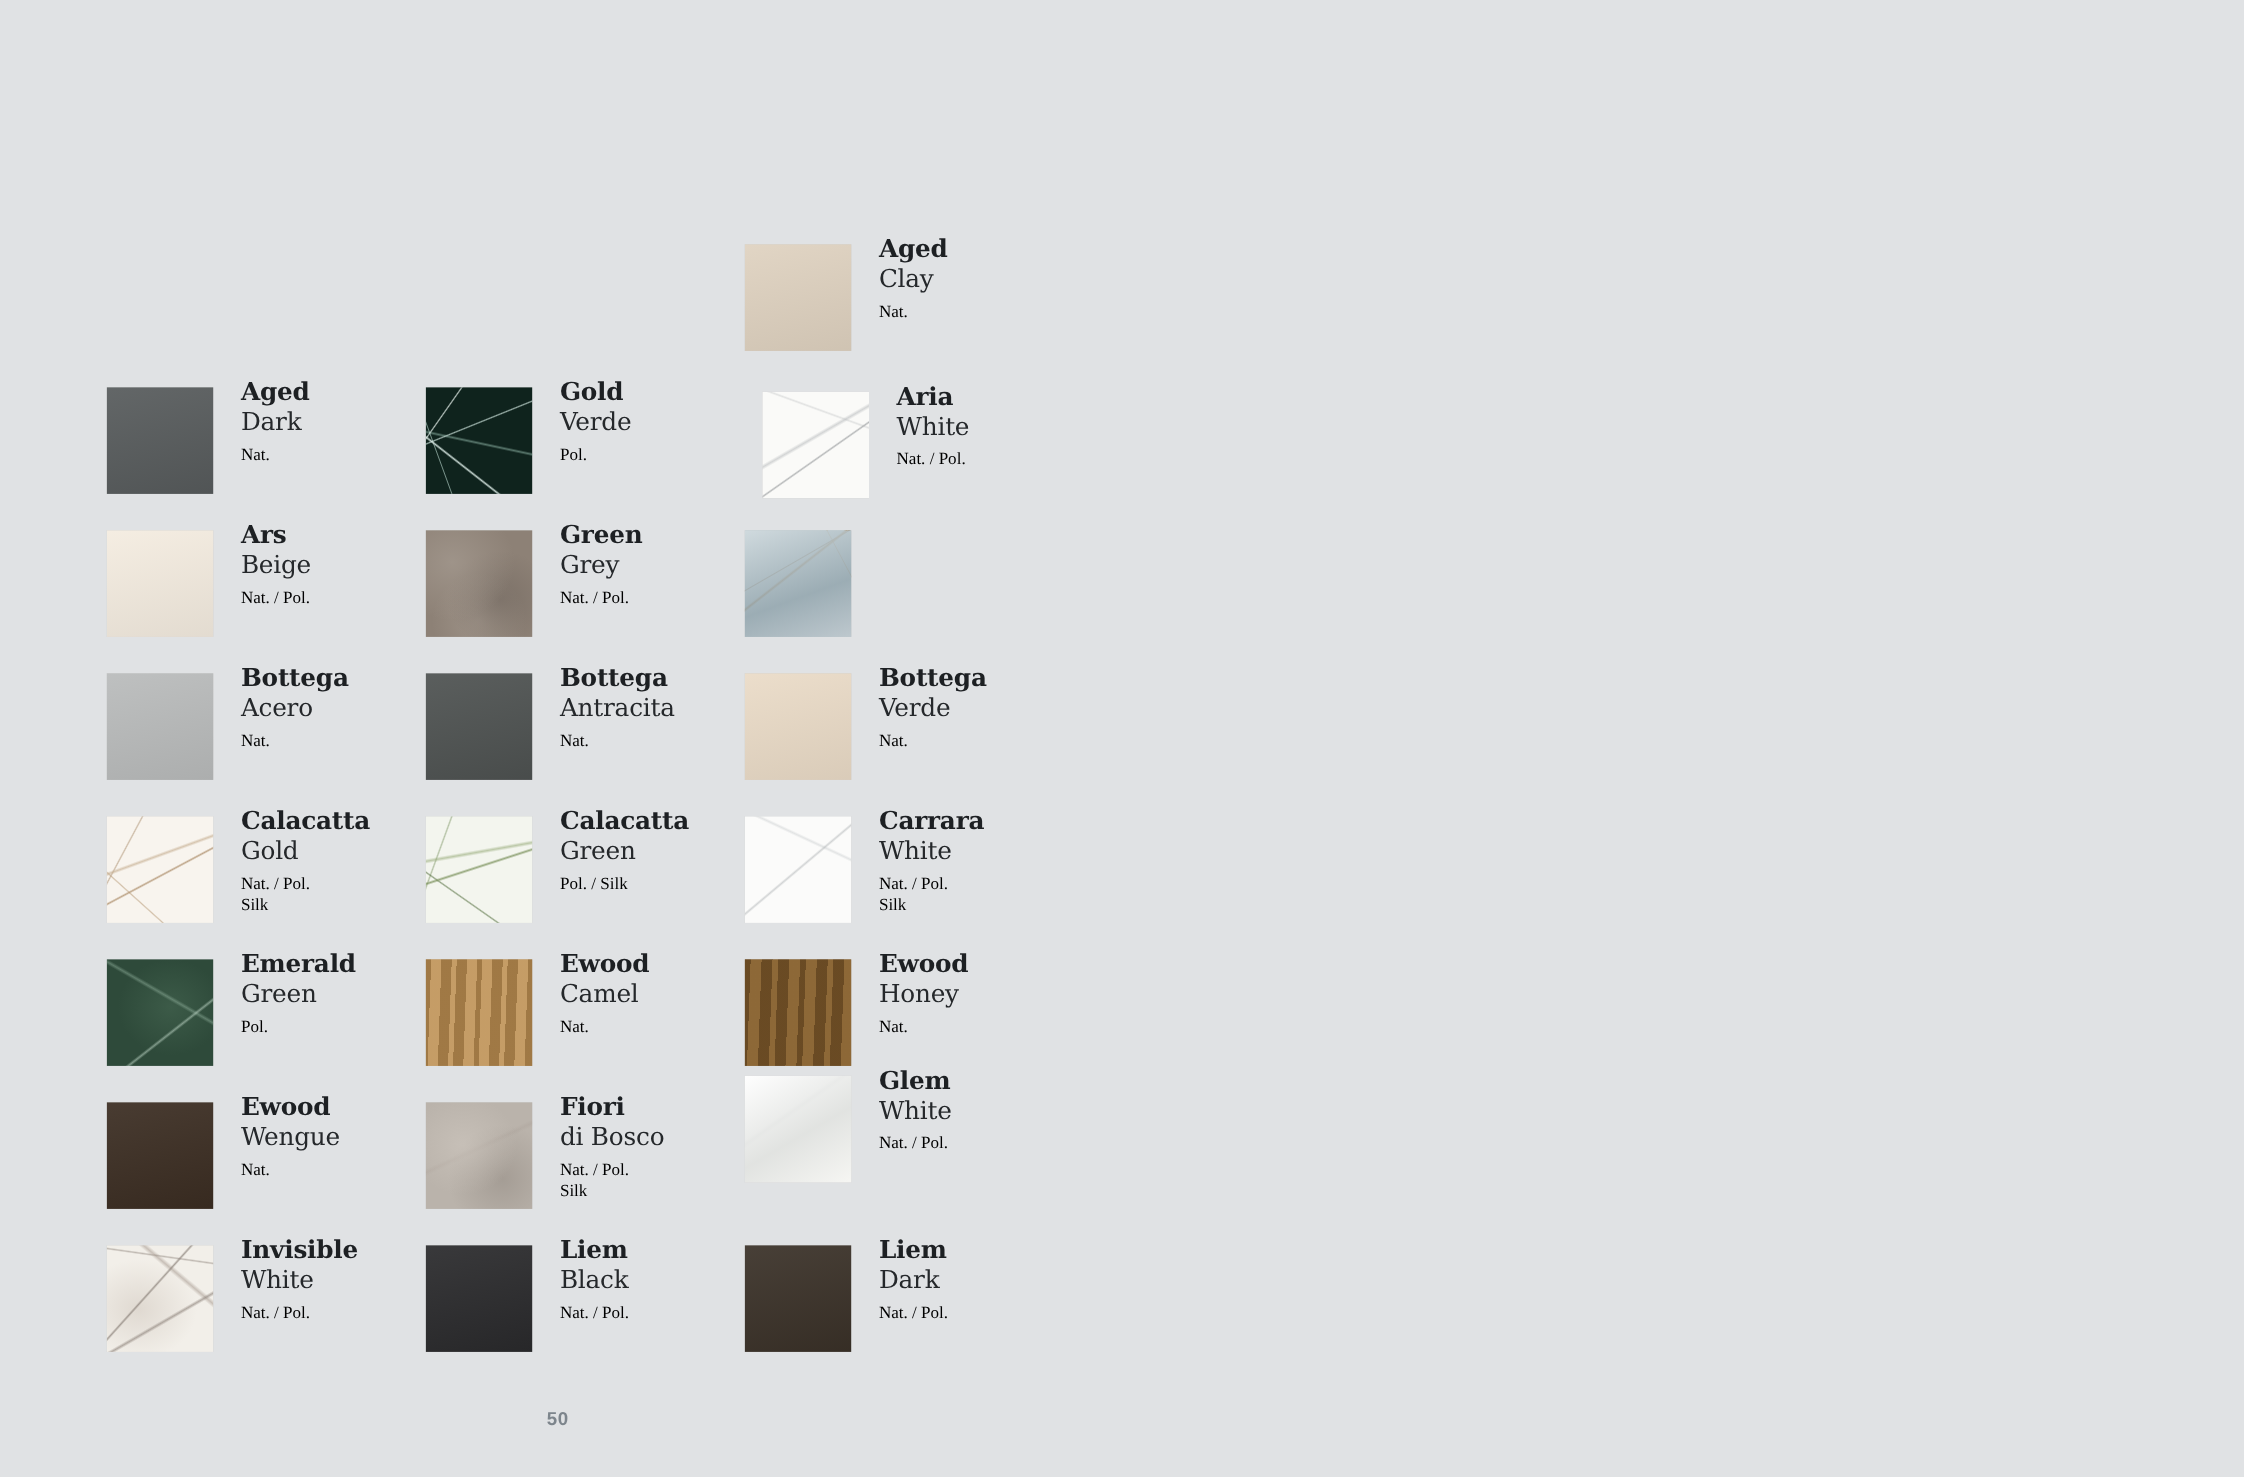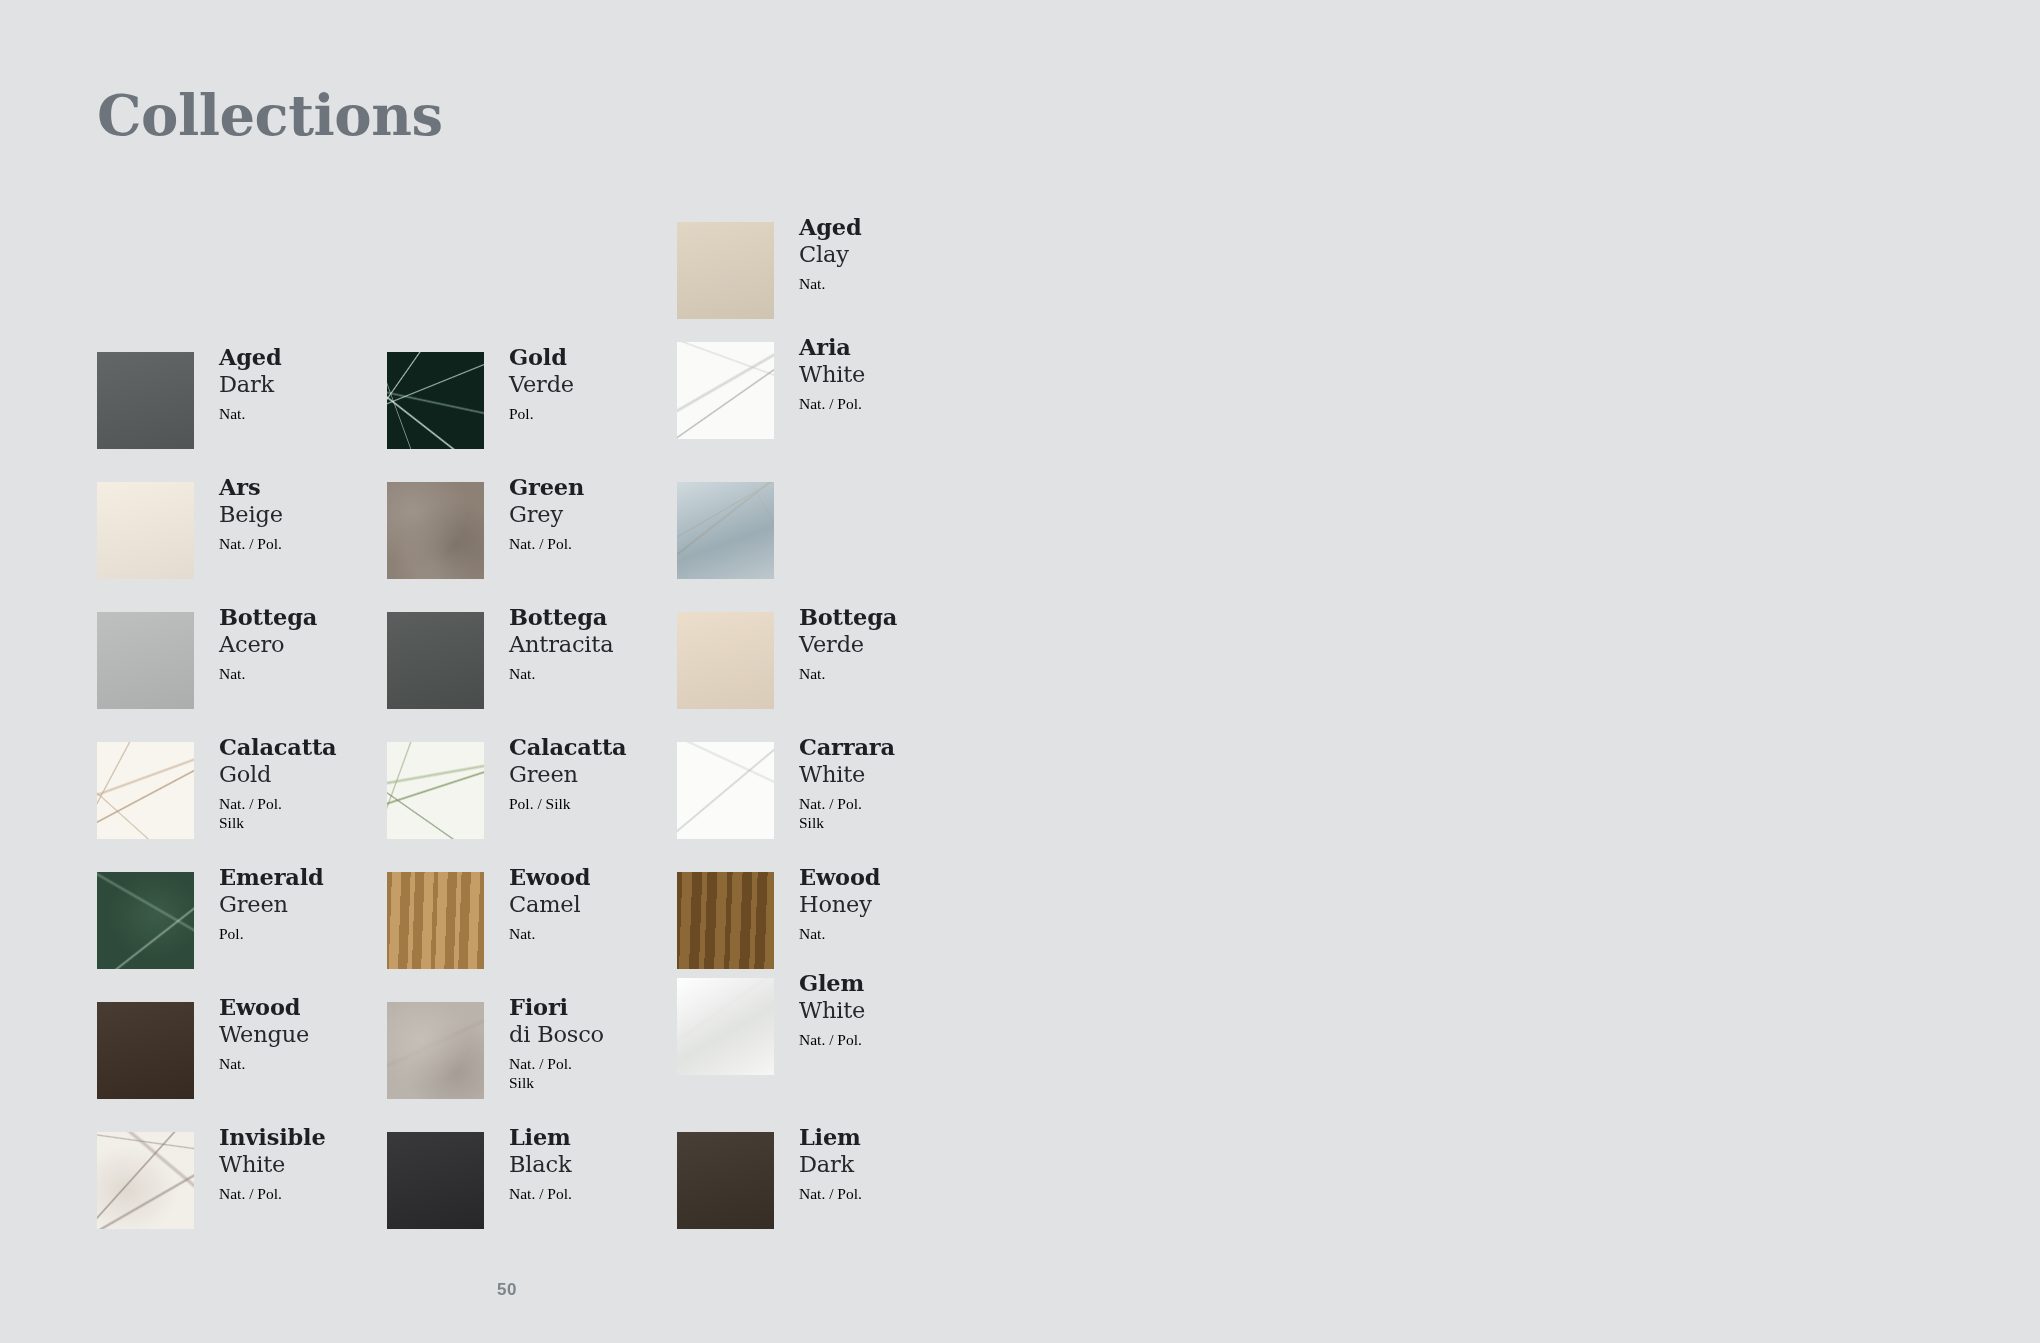--- a/index.html
+++ b/index.html
@@ -75,21 +75,20 @@
     margin-top:6px;
     white-space:nowrap;
   }
 </style>
 </head>
 <body>
 
 <div class="spread">
 
   <div class="page page-left">
-    <div class="title">Collections</div>
     <div class="folio folio-left">50</div>
     <div class="grid" id="grid-left" style="left: 97px; top: 222px;">
         <div class="col" style="left: 0px;">
           <div class="item" style="top: 130px;">
             <div class="sw">
               <i style="background: linear-gradient(165deg, rgba(255, 255, 255, 0.07), rgba(0, 0, 0, 0.07)) rgb(87, 91, 92);"></i>
             </div>
             <div class="meta">
               <div class="nm1">Aged</div>
               <div class="nm2">Dark</div>
@@ -235,21 +234,21 @@
           <div class="item" style="top: 0px;">
             <div class="sw">
               <i style="background: linear-gradient(165deg, rgba(255, 255, 255, 0.07), rgba(0, 0, 0, 0.07)) rgb(223, 210, 192);"></i>
             </div>
             <div class="meta">
               <div class="nm1">Aged</div>
               <div class="nm2">Clay</div>
               <div class="fin">Nat.</div>
             </div>
           </div>
-          <div class="item" style="top: 120px;">
+          <div class="item" style="top: 134px; margin-left: 16px;">
             <div class="sw">
               <i style="background: linear-gradient(-35deg, transparent 41%, rgba(160, 163, 165, 0.75) 42%, transparent 43%), linear-gradient(-30deg, transparent 53.2%, rgba(185, 188, 190, 0.6) 55%, transparent 56.8%), linear-gradient(20deg, transparent 73.8%, rgba(200, 202, 203, 0.5) 75%, transparent 76.2%) rgb(250, 250, 248);"></i>
             </div>
             <div class="meta">
               <div class="nm1">Aria</div>
               <div class="nm2">White</div>
               <div class="fin">Nat. / Pol.</div>
             </div>
           </div>
           <div class="item" style="top: 260px;">

